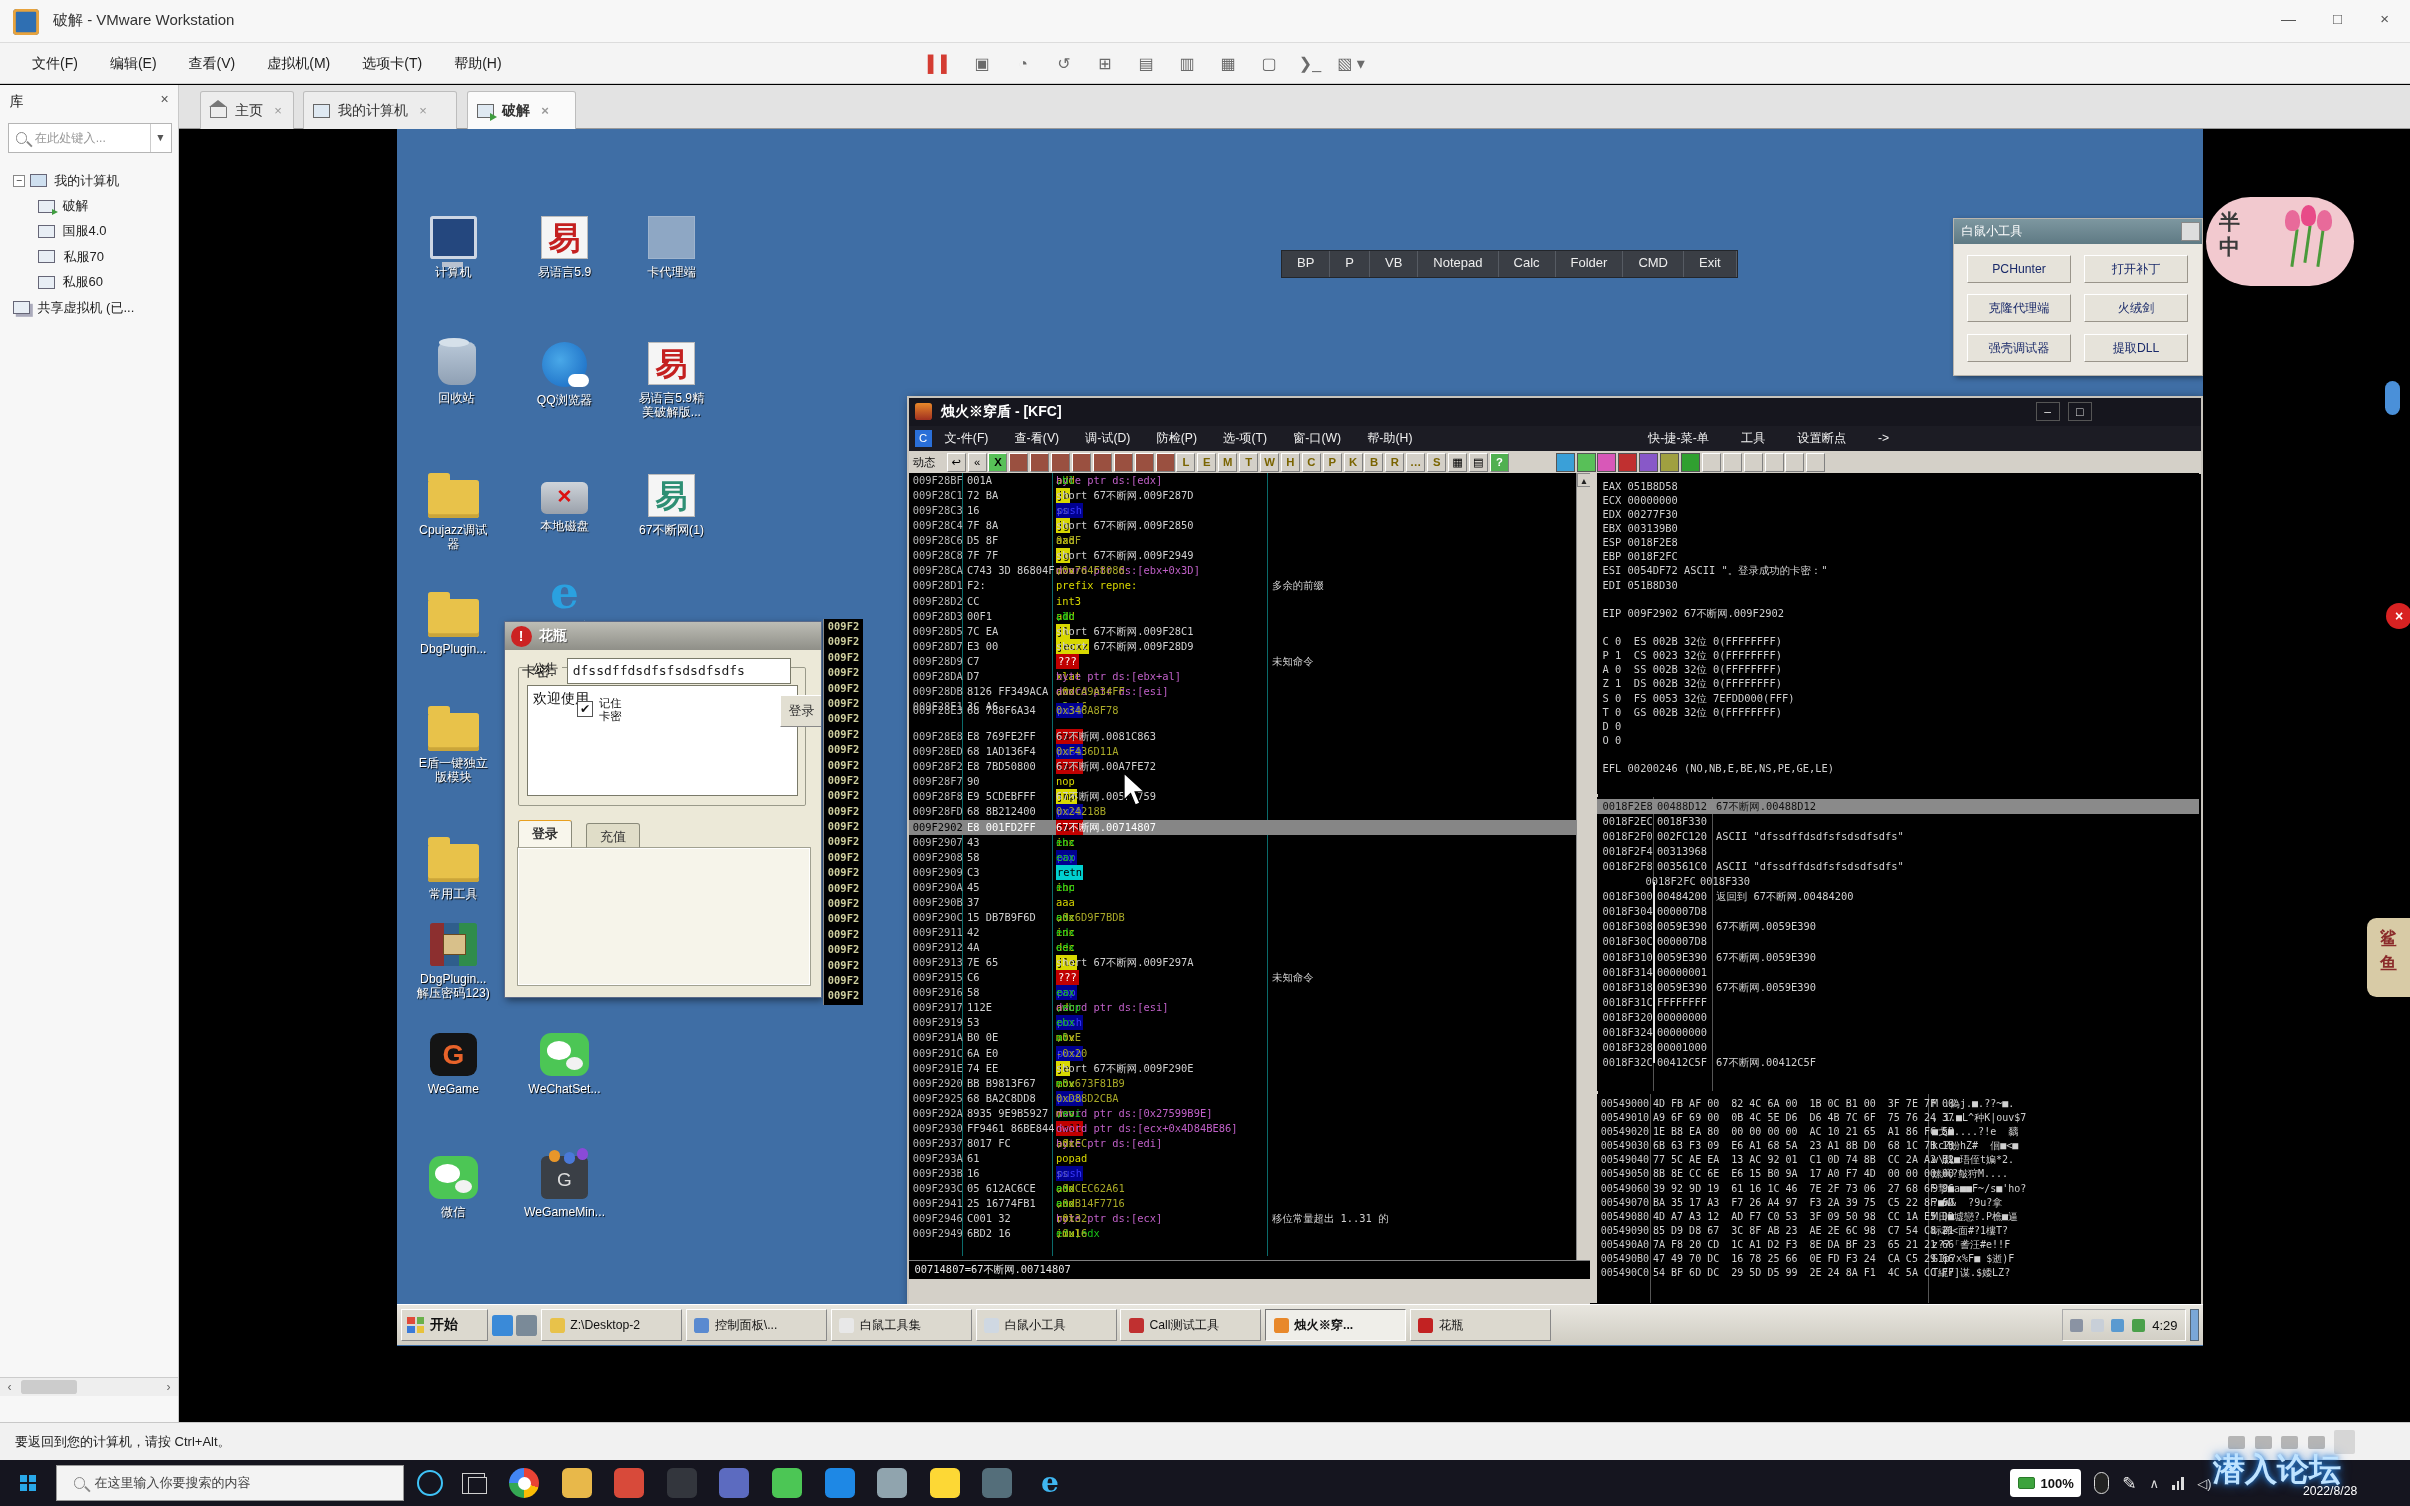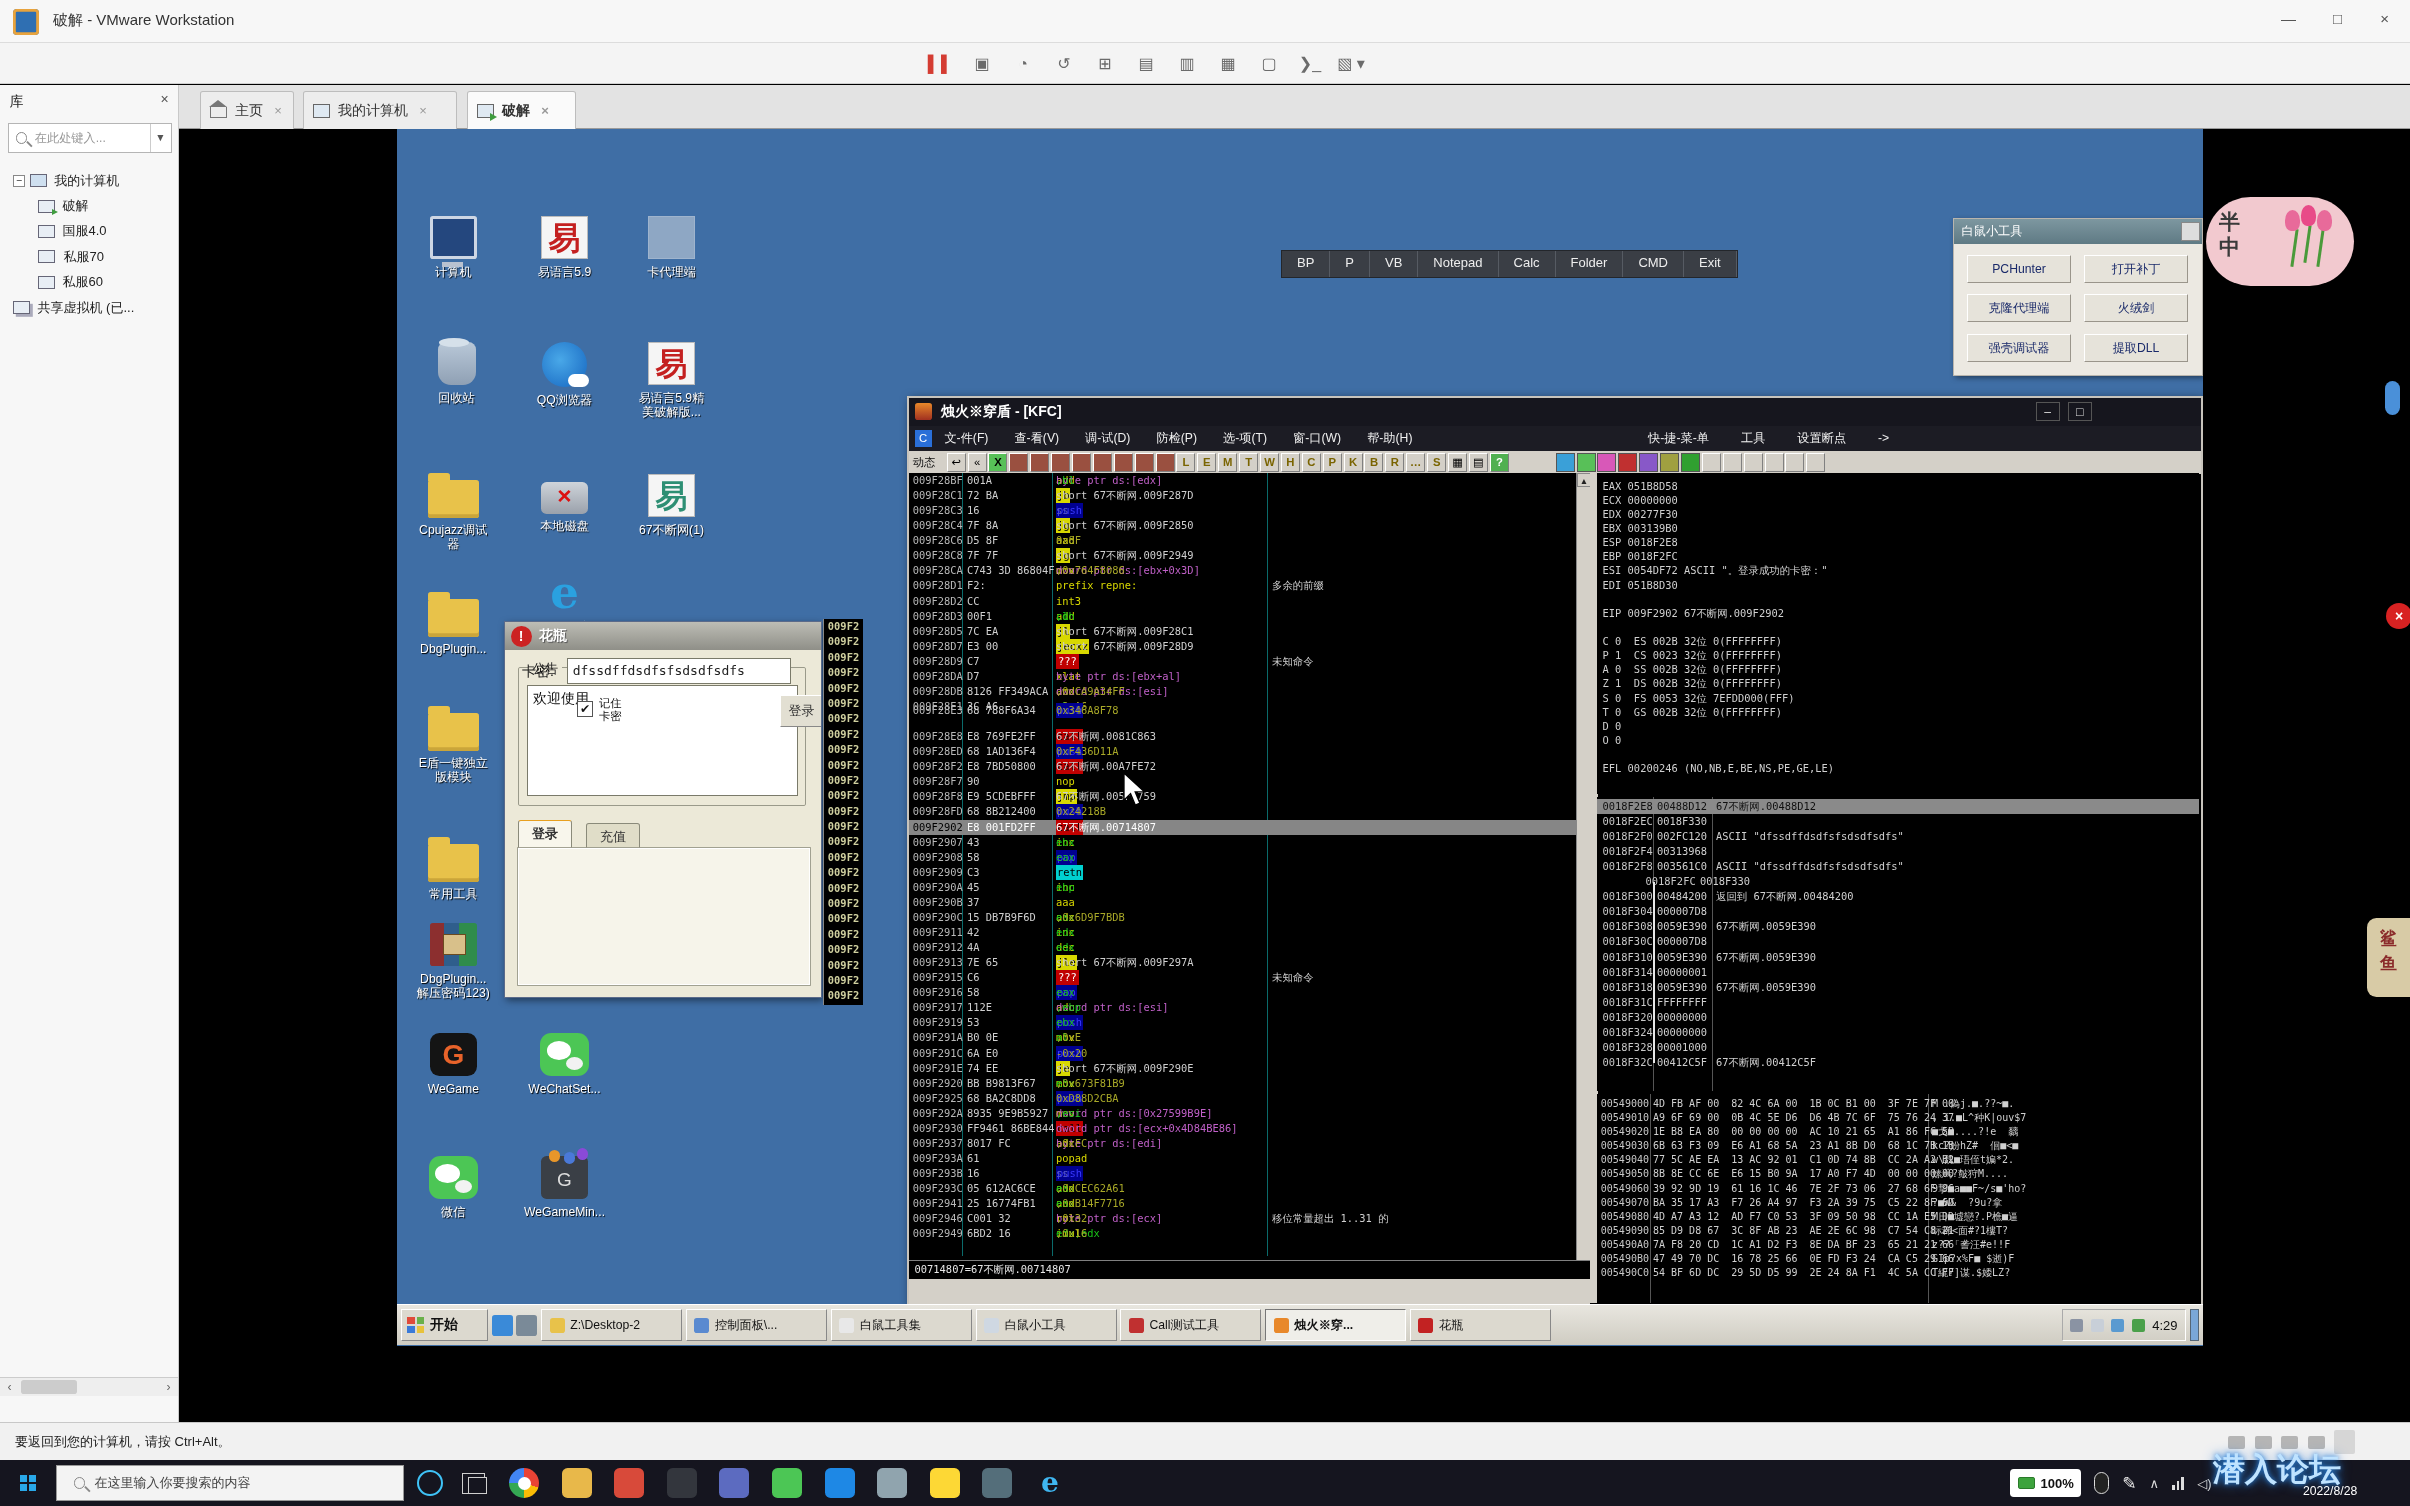--- a/index.html
+++ b/index.html
@@ -235,20 +235,21 @@
 
   <div id="titlebar">
     <div id="vmw-logo"></div>
     <div id="host-title">破解 - VMware Workstation</div>
     <div class="wctl" style="right:100px">—</div>
     <div class="wctl" style="right:51px">□</div>
     <div class="wctl" style="right:3.8px">×</div>
   </div>
 
   <div id="menubar">
+    <div id="host-menus" style="display:inline-block"><div class="hmenu">文件(F)</div><div class="hmenu">编辑(E)</div><div class="hmenu">查看(V)</div><div class="hmenu">虚拟机(M)</div><div class="hmenu">选项卡(T)</div><div class="hmenu">帮助(H)</div></div>
     <div id="host-tools">
         <div class="htool pause">▌▌</div>
         <div class="htool">▣</div>
         <div class="htool">◔</div>
         <div class="htool">↺</div>
         <div class="htool">⊞</div>
         <div class="htool">▤</div>
         <div class="htool">▥</div>
         <div class="htool">▦</div>
         <div class="htool">▢</div>

